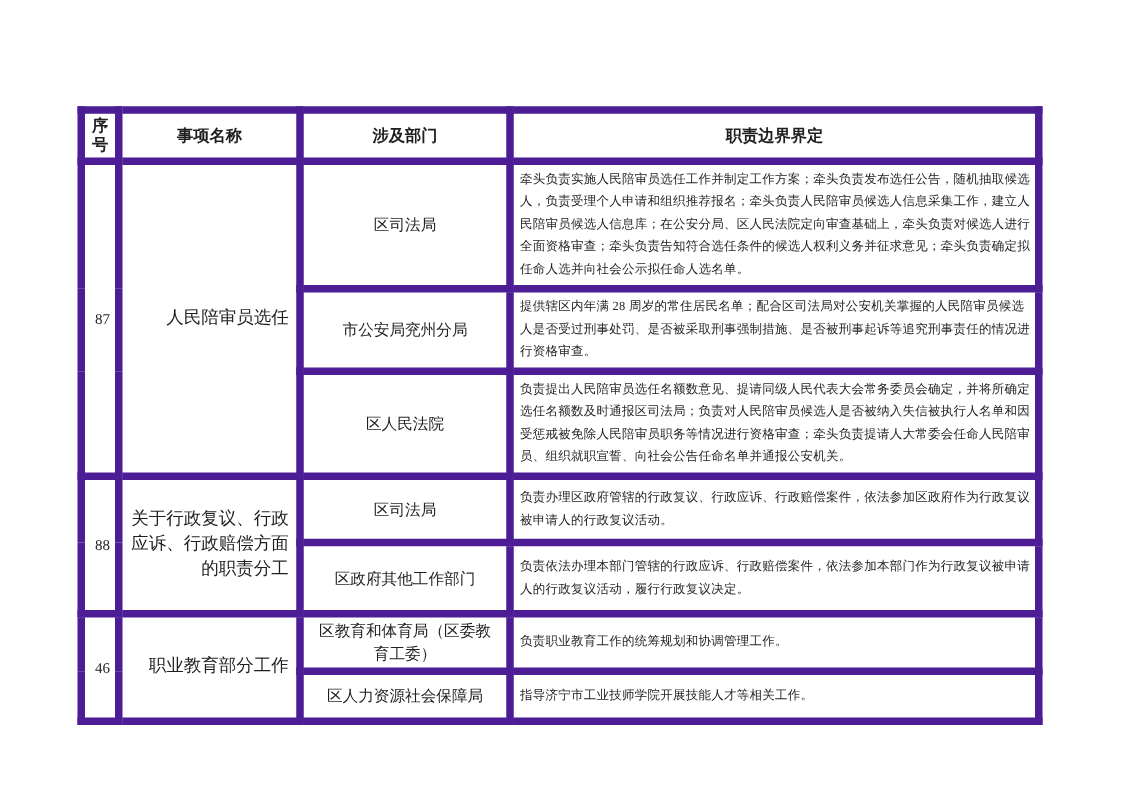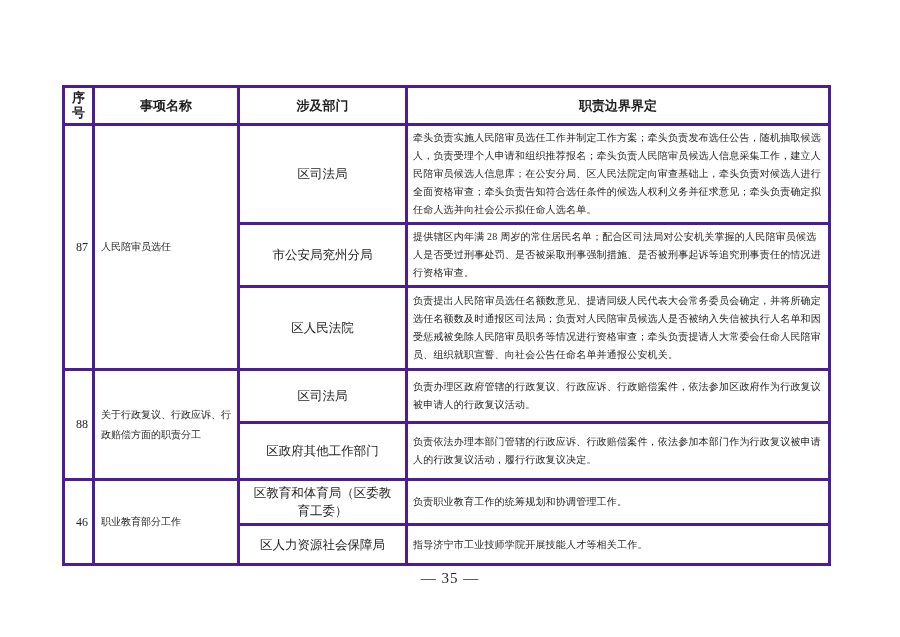--- a/index.html
+++ b/index.html
@@ -22,21 +22,21 @@
     top: 85px;
     width: 766px;
     border-collapse: collapse;
     table-layout: fixed;
   }
   .duty-table col.c-num  { width: 30px; }
   .duty-table col.c-name { width: 145px; }
   .duty-table col.c-dept { width: 168px; }
   .duty-table col.c-duty { width: 423px; }
   .duty-table th, .duty-table td {
-    border: 3px solid #4c1d95;
+    border: 6px solid #4c1d95;
     padding: 2px 4px;
     box-sizing: border-box;
     vertical-align: middle;
     font-family: Liberation Serif, serif;
   }
   .duty-table th {
     font-size: 13px;
     font-weight: 700;
     text-align: center;
     line-height: 16px;
@@ -46,22 +46,22 @@
     display: inline-block;
     width: 1em;
     word-break: break-all;
     line-height: 15px;
   }
   td.num-cell {
     font-size: 12px;
     text-align: right;
   }
   td.name-cell {
-    font-size: 10px;
-    text-align: left;
+    font-size: 14px;
+    text-align: right;
     line-height: 20px;
     padding: 2px 6px;
   }
   td.dept-cell {
     font-size: 12.5px;
     text-align: center;
     line-height: 18px;
     padding: 2px 8px;
   }
   td.duty-cell {
@@ -141,15 +141,14 @@
       <td class="dept-cell">区教育和体育局（区委教育工委）</td>
       <td class="duty-cell">负责职业教育工作的统筹规划和协调管理工作。</td>
     </tr>
     <tr class="r-89b">
       <td class="dept-cell">区人力资源社会保障局</td>
       <td class="duty-cell">指导济宁市工业技师学院开展技能人才等相关工作。</td>
     </tr>
   </tbody>
     </table>
 
-  <div class="page-number">— 35 —</div>
 
 </div>
 
 </body></html>

